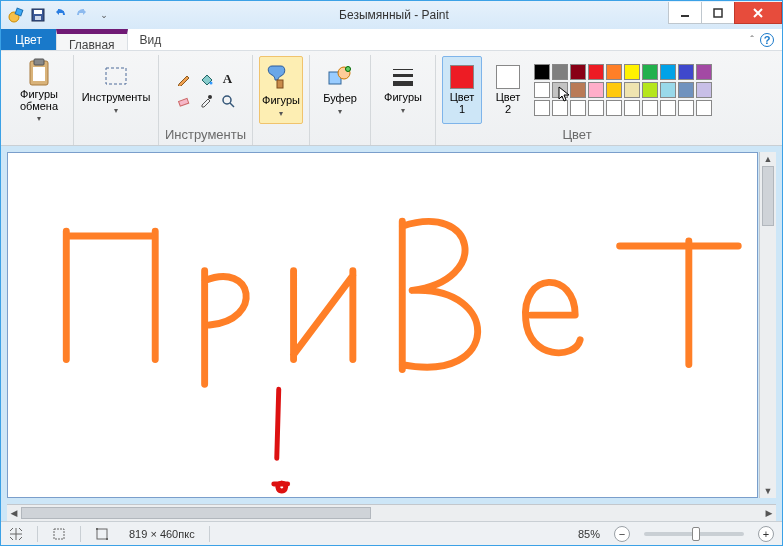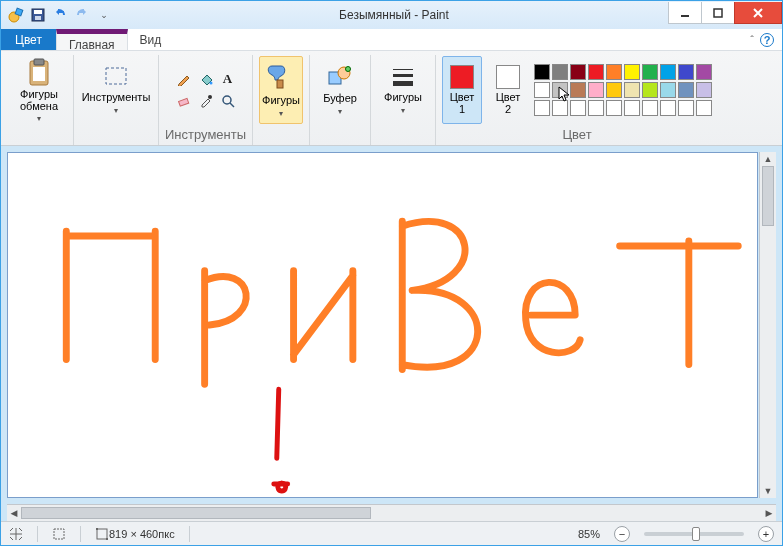--- a/index.html
+++ b/index.html
@@ -36,21 +36,21 @@
   .canvas-wrap { flex:1; background:#cde6f7; padding:6px; display:flex; overflow:hidden; position:relative; }
   .canvas-frame { flex:1; background:#fff; box-shadow: inset 0 0 0 1px #7a9ecb; position:relative; overflow:hidden; }
   .vscroll { width:17px; background:#eceef0; border-left:1px solid #c3c7cc; position:relative; margin-left:1px;}
   .vscroll .thumb { position:absolute; left:2px; right:2px; top:14px; height:60px; background:#cfd3d8; border:1px solid #b2b7bd;}
   .vscroll .arr { position:absolute; left:0; right:0; height:14px; display:flex; align-items:center; justify-content:center; color:#555; font-size:9px;}
   .hscroll { height:17px; background:#eceef0; border-top:1px solid #c3c7cc; display:flex; align-items:center; position:relative; margin: 0 6px;}
   .hscroll .thumb { position:absolute; top:2px; bottom:2px; left:14px; width:350px; background:#cfd3d8; border:1px solid #b2b7bd;}
   .hscroll .arr { width:14px; text-align:center; color:#555; font-size:9px;}
   .hscroll .arr.r { position:absolute; right:0; }
   .statusbar { height:24px; background:#eef1f4; border-top:1px solid #c9cfd4; display:flex; align-items:center; padding:0 8px; gap:14px; color:#333; }
-  .statusbar .seg { display:flex; align-items:center; gap:0; }
+  .statusbar .seg { display:flex; align-items:center; gap:20px; }
   .statusbar .sep { width:1px; height:16px; background:#c9cfd4; }
   .zoom-slider { width:100px; height:4px; background:#c9cfd4; position:relative; border-radius:2px; }
   .zoom-slider .knob { position:absolute; top:-5px; left:48px; width:8px; height:14px; background:#fff; border:1px solid #888; border-radius:2px; }
   .zoom-btn { width:16px; height:16px; border:1px solid #9aa0a6; border-radius:8px; display:flex; align-items:center; justify-content:center; background:#fff; }
   svg { display:block; }
   .cursor { position:absolute; width:14px; height:18px; }
 </style>
 </head>
 <body>
 

